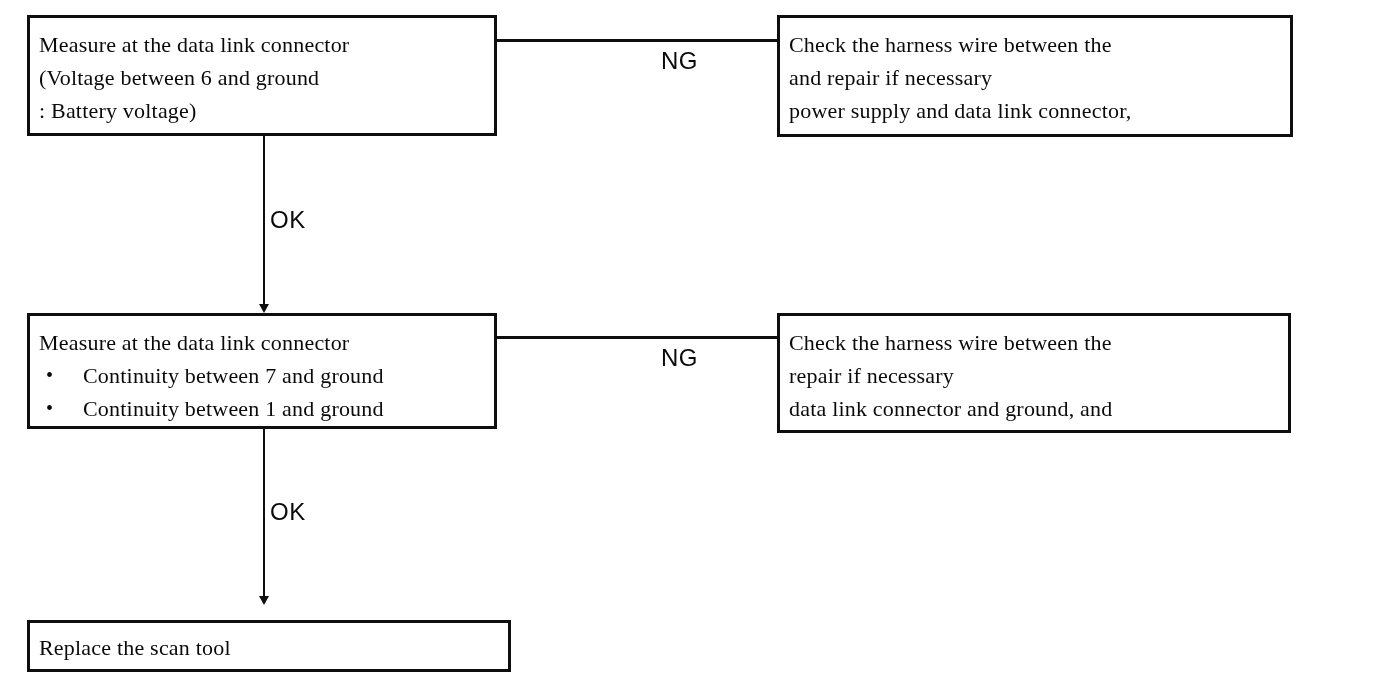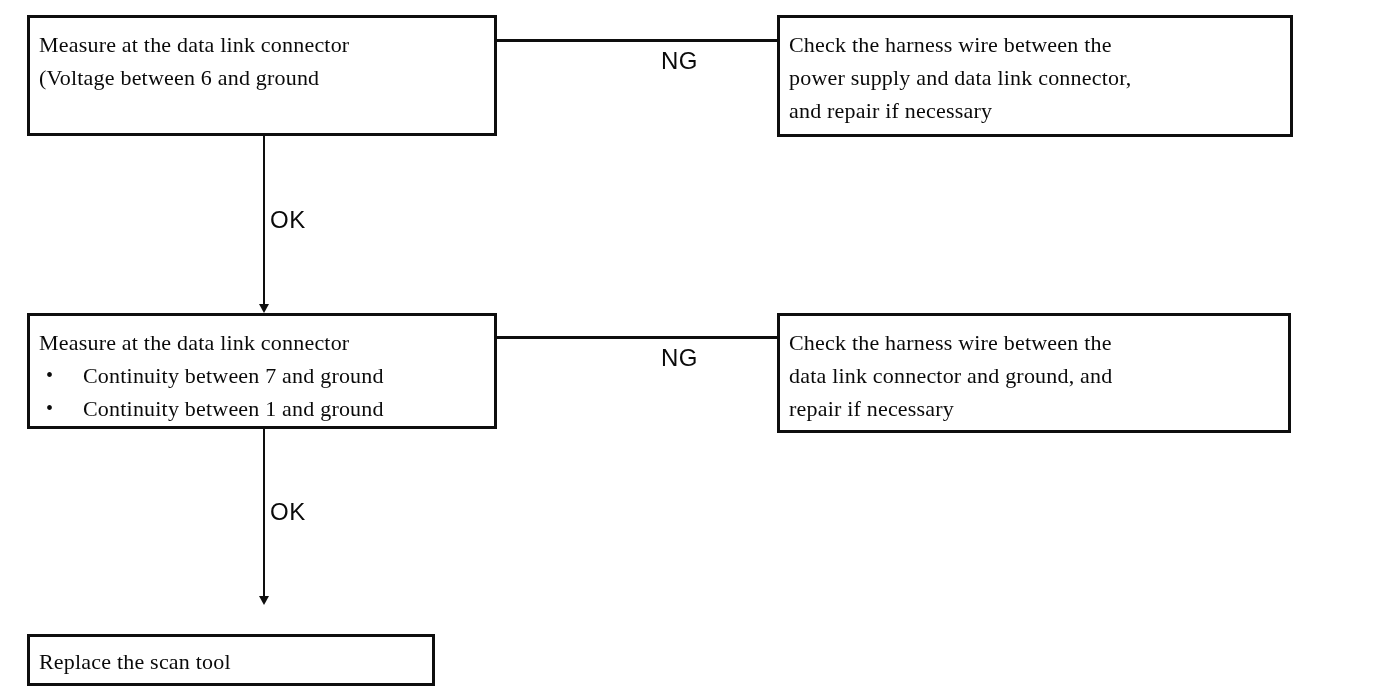--- a/index.html
+++ b/index.html
@@ -44,65 +44,66 @@
     width: 0; height: 0;
     border-left: 5px solid transparent;
     border-right: 5px solid transparent;
     border-top: 9px solid #0e0e0e;
   }
   
   #node-step1    { left: 27px;  top: 15px;  width: 470px; height: 121px; }
   #node-step1-ng { left: 777px; top: 15px;  width: 516px; height: 122px; }
   #node-step2    { left: 27px;  top: 313px; width: 470px; height: 116px; }
   #node-step2-ng { left: 777px; top: 313px; width: 514px; height: 120px; }
-  #node-final    { left: 27px;  top: 634px; width: 408px; height: 52px; padding-top: 8px; }
+  #node-final    { left: 27px;  top: 620px; width: 484px; height: 52px; padding-top: 8px; }
   
   #edge-step1-ng-line { left: 495px; top: 39px;  width: 282px; height: 3px; }
   #edge-step2-ng-line { left: 495px; top: 336px; width: 282px; height: 3px; }
   #edge-step1-ok-line { left: 263px; top: 136px; width: 2px; height: 172px; }
   #edge-step2-ok-line { left: 263px; top: 429px; width: 2px; height: 170px; }
   #arrow-step1-ok { left: 259px; top: 304px; }
   #arrow-step2-ok { left: 259px; top: 596px; }
   #label-ng1 { left: 578px; top: 47px; }
   #label-ng2 { left: 578px; top: 344px; }
   #label-ok1 { left: 270px; top: 206px; }
   #label-ok2 { left: 270px; top: 498px; }
 </style>
 </head>
 <body>
 
 <div class="canvas">
 
   <div class="node" id="node-step1">
     <div class="txt-line">Measure at the data link connector</div>
     <div class="txt-line">(Voltage between 6 and ground</div>
+    <div class="txt-line">: Battery voltage)</div>
   </div>
 
   <div class="node" id="node-step1-ng">
     <div class="txt-line">Check the harness wire between the</div>
+    <div class="txt-line">and repair if necessary</div>
     <div class="txt-line">power supply and data link connector,</div>
-    <div class="txt-line">and repair if necessary</div>
   </div>
 
   <div class="node" id="node-step2">
     <div class="txt-line">Measure at the data link connector</div>
     <div class="bullet-row">
       <span class="bullet-glyph">•</span>
       <span class="txt-line">Continuity between 7 and ground</span>
     </div>
     <div class="bullet-row">
       <span class="bullet-glyph">•</span>
       <span class="txt-line">Continuity between 1 and ground</span>
     </div>
   </div>
 
   <div class="node" id="node-step2-ng">
     <div class="txt-line">Check the harness wire between the</div>
+    <div class="txt-line">repair if necessary</div>
     <div class="txt-line">data link connector and ground, and</div>
-    <div class="txt-line">repair if necessary</div>
   </div>
 
   <div class="node" id="node-final">
     <div class="txt-line">Replace the scan tool</div>
   </div>
 
   <div class="edge-h" id="edge-step1-ng-line"></div>
   <div class="edge-h" id="edge-step2-ng-line"></div>
   <div class="edge-v" id="edge-step1-ok-line"></div>
   <div class="edge-v" id="edge-step2-ok-line"></div>

